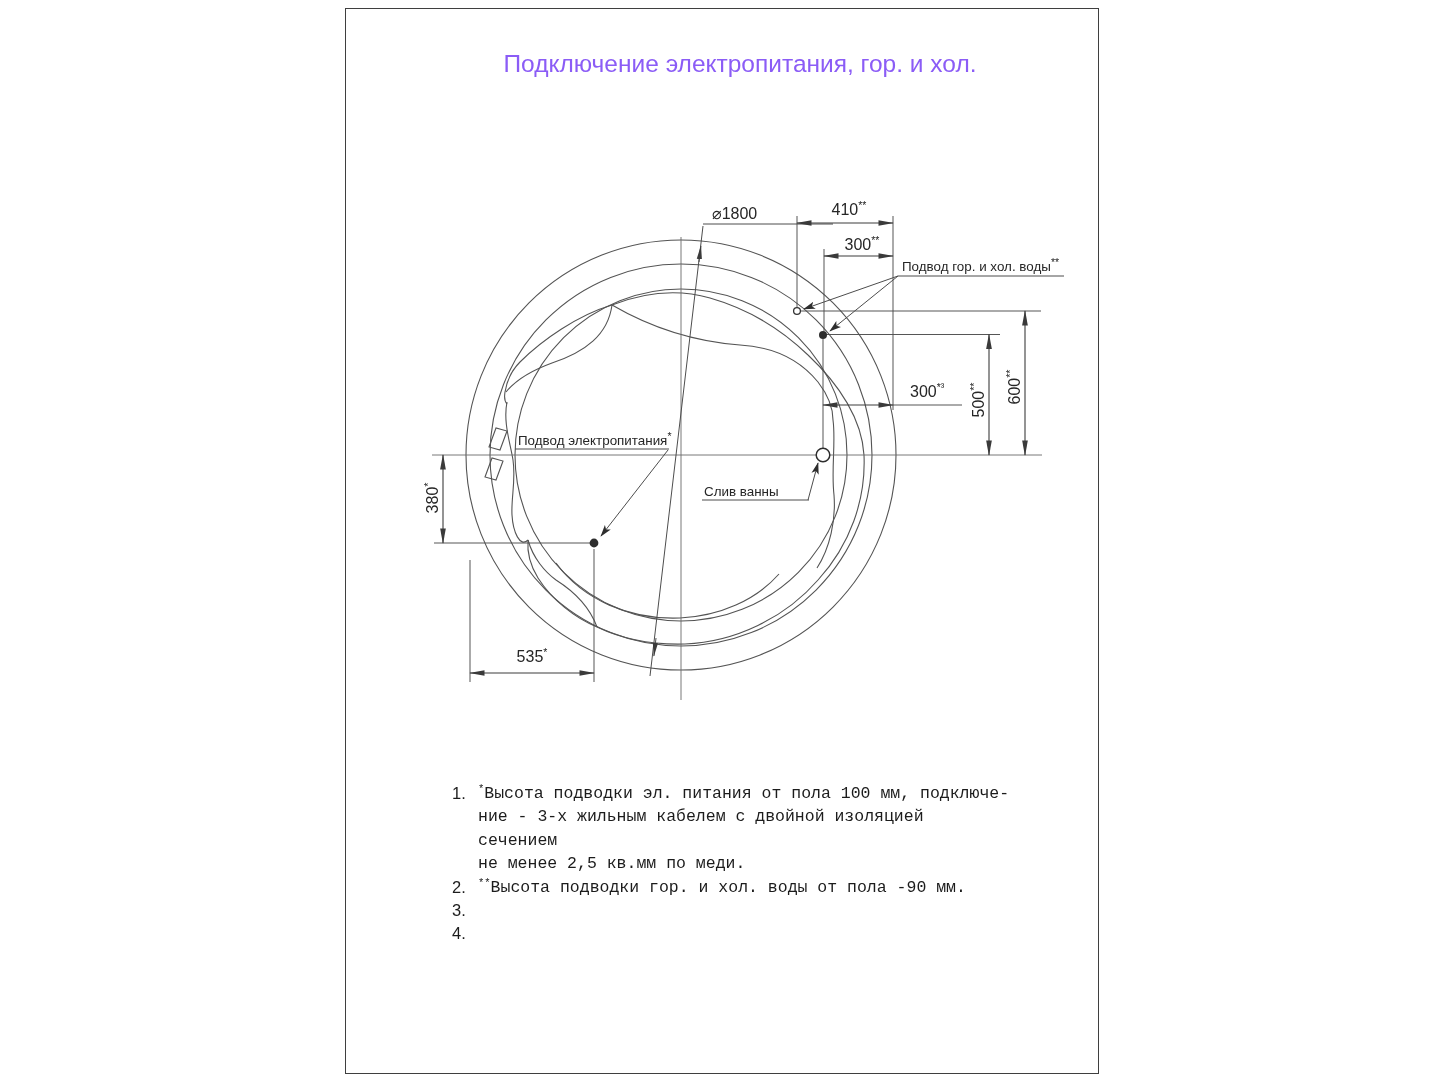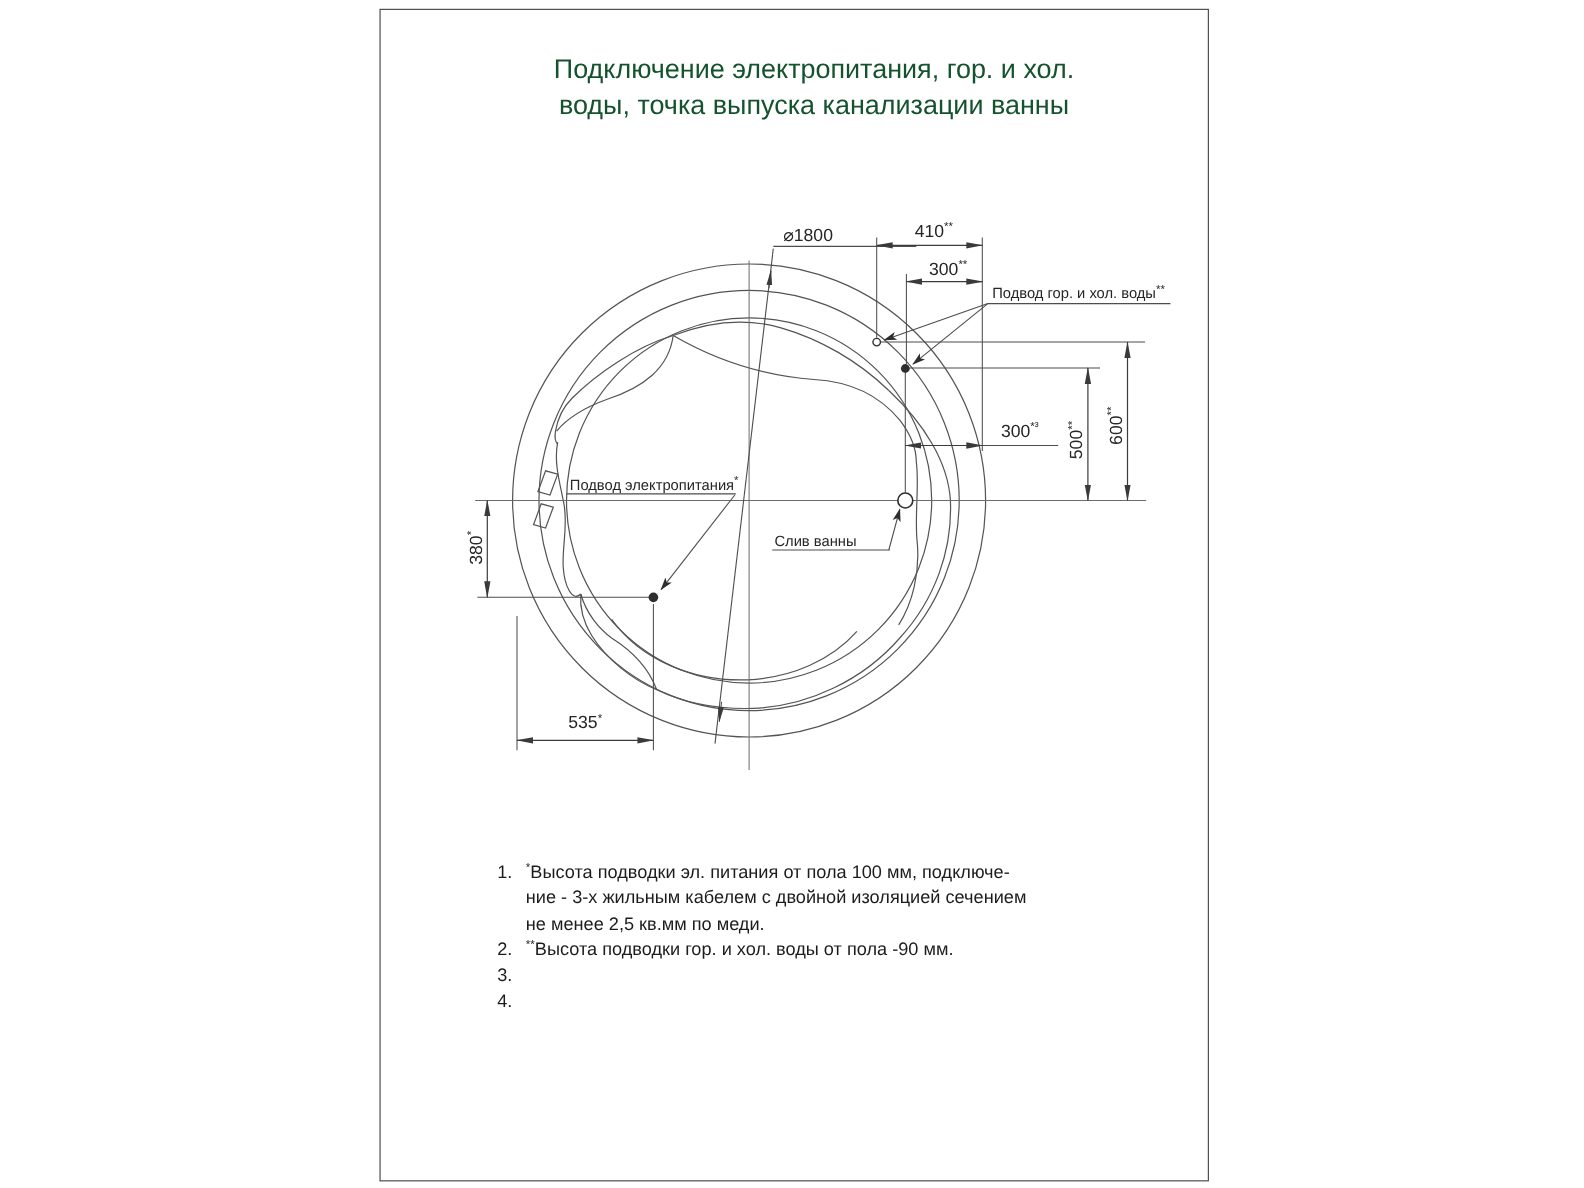--- a/index.html
+++ b/index.html
@@ -1,43 +1,42 @@
 <!DOCTYPE html>
 <html><head>
 <meta charset="utf-8">
 <style>
   html,body{margin:0;padding:0;background:#ffffff;}
   .stage{position:relative;width:1440px;height:1080px;background:#fff;overflow:hidden;
          font-family:"Liberation Sans",sans-serif;color:#1f1f1f;}
   .sheet{position:absolute;left:345px;top:8px;width:754px;height:1066px;
          border:1.6px solid #3f3f3f;background:#fff;box-sizing:border-box;}
   .title{position:absolute;left:380px;top:47px;width:720px;text-align:center;
-         font-size:24.5px;line-height:33px;color:#14532d;}
+         font-size:24.5px;line-height:33px;color:#8b5cf6;}
   .title .t3{letter-spacing:2px;transform:translateX(-40px);}
   svg.draw{position:absolute;left:0;top:0;}
   .notes{position:absolute;left:452px;top:782px;width:560px;font-size:16.5px;
          line-height:23.4px;color:#1c1c1c;}
   .note{display:flex;}
   .note .num{width:26px;flex:0 0 26px;}
-  .note .body{white-space:pre-line;}
+  .note .body{white-space:pre-line;font-family:Liberation Mono, monospace;}
   .note sup{font-size:10.5px;vertical-align:6px;line-height:0;}
   svg text{font-family:"Liberation Sans",sans-serif;fill:#262626;}
   .dimtxt{font-size:16px;}
   .lbltxt{font-size:13.4px;}
   .suptx{font-size:10.5px;}
 </style>
 </head>
 <body>
 
 <div class="stage">
   <div class="sheet"></div>
 
   <div class="title">
     <div>Подключение электропитания, гор. и хол.</div>
-    <div>воды, точка выпуска канализации ванны</div>
   </div>
 
   <svg class="draw" width="1440" height="1080" viewBox="0 0 1440 1080">
     <defs>
       <marker id="dimA" viewBox="0 0 14 6" refX="13.2" refY="3" markerWidth="14" markerHeight="6" orient="auto-start-reverse">
           <path d="M14,3 L0,0.4 L0,5.6 Z" fill="#3a3a3a"></path>
         </marker>
       <marker id="leadA" viewBox="0 0 11 8" refX="10.2" refY="4" markerWidth="12" markerHeight="9" orient="auto-start-reverse">
           <path d="M11,4 L0,0.6 L2.6,4 L0,7.4 Z" fill="#2e2e2e"></path>
         </marker>

